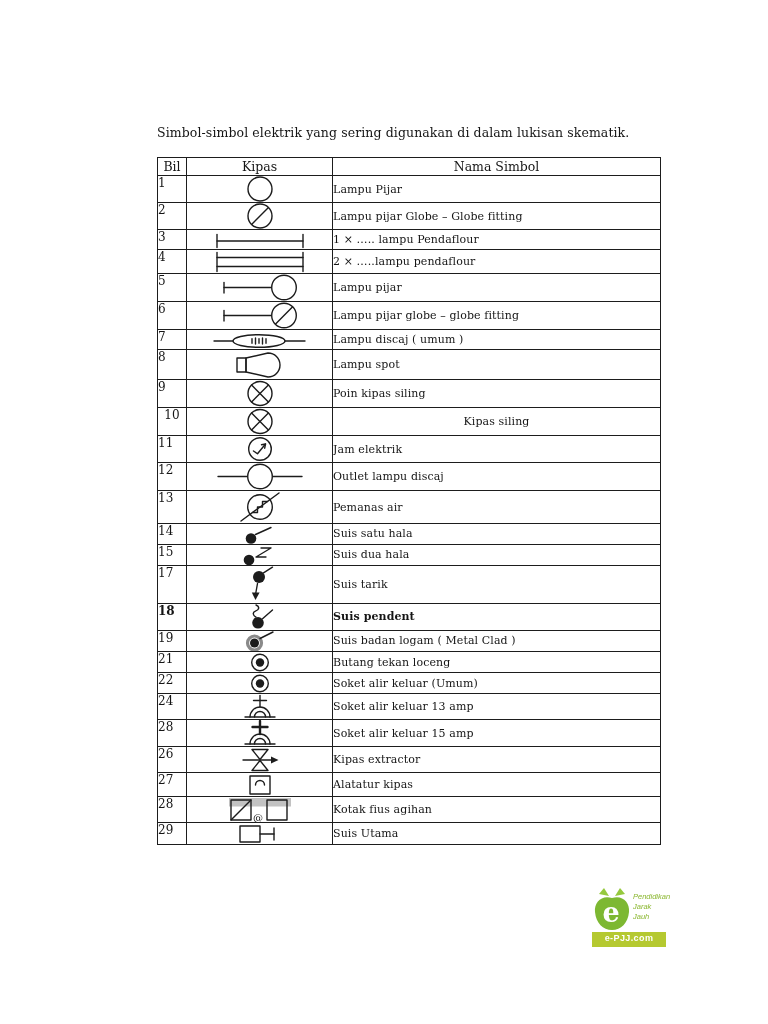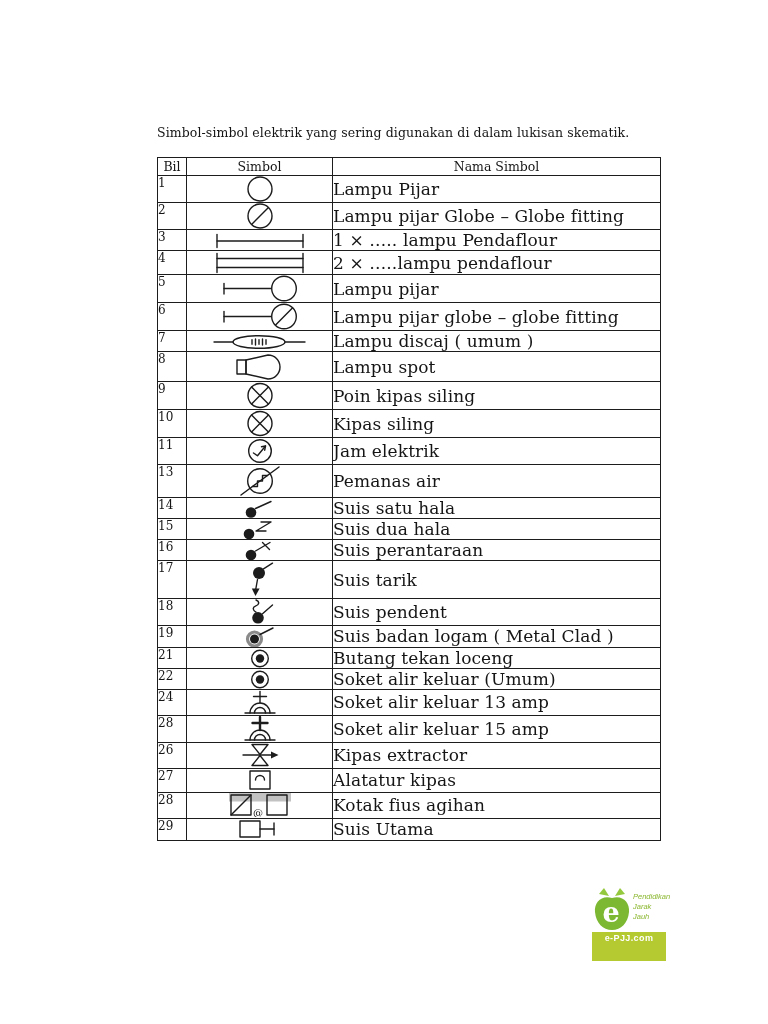--- a/index.html
+++ b/index.html
@@ -41,21 +41,21 @@
     vertical-align:top;
     font-size:12px;
     padding:1px 0 0 4px;
   }
   td.symbol-cell{
     text-align:center;
     vertical-align:middle;
   }
   td.symbol-cell svg{display:inline-block;vertical-align:middle;}
   td.name-cell{
-    font-size:17px;
+    font-size:11px;
     vertical-align:middle;
     padding:1px 4px 1px 8px;
     letter-spacing:.1px;
   }
   
   .logo{
     position:absolute;
     left:592px;top:885px;
     width:74px;height:62px;
   }
@@ -63,41 +63,41 @@
   .logo .tagline{
     position:absolute;left:41px;top:7px;
     font-family:"Liberation Sans",sans-serif;
     font-size:7.5px;line-height:10px;
     color:var(--tagline-color,#8ab72e);
     font-style:italic;
     white-space:nowrap;
   }
   .logo .banner{
     position:absolute;left:0;top:47px;
-    width:74px;height:29px;
+    width:74px;height:15px;
     background:var(--banner-color,#b5c930);
     color:#ffffff;
     font-family:"Liberation Sans",sans-serif;
     font-size:9px;font-weight:bold;
     text-align:center;line-height:13px;
     letter-spacing:.4px;
   }
 </style>
 </head>
 <body>
 
 <div class="page">
 
   <div class="doc-title">Simbol-simbol elektrik yang sering digunakan di dalam lukisan skematik.</div>
 
   <table class="symbols">
     <thead>
       <tr>
         <th class="hdr" style="width:28px">Bil</th>
-        <th class="hdr" style="width:145px">Simbol</th>
+        <th class="hdr" style="width:145px">Kipas</th>
         <th class="hdr" style="width:327px">Nama Simbol</th>
       </tr>
     </thead>
     <tbody id="rows-tbody">
         <tr style="height: 25px;">
           <td class="bil-cell">1</td>
           <td class="symbol-cell"><svg width="28" height="26" viewBox="0 0 28 26" fill="none" stroke="#1c1c1c" stroke-width="1.4" stroke-linecap="round" stroke-linejoin="round">
               <circle cx="14" cy="13" r="12"></circle>
             </svg></td>
           <td class="name-cell">Lampu Pijar</td>
@@ -172,38 +172,47 @@
         </tr>
         <tr style="height: 27px;">
           <td class="bil-cell">9</td>
           <td class="symbol-cell"><svg width="28" height="27" viewBox="0 0 28 27" fill="none" stroke="#1c1c1c" stroke-width="1.4" stroke-linecap="round" stroke-linejoin="round">
               <circle cx="14" cy="13.5" r="12"></circle>
               <line x1="5.6" y1="5.1" x2="22.4" y2="21.9"></line>
               <line x1="5.6" y1="21.9" x2="22.4" y2="5.1"></line>
             </svg></td>
           <td class="name-cell">Poin kipas siling</td>
         </tr>
-        <tr style="height: 27px;">
+        <tr style="height: 27px; text-align: center;">
           <td class="bil-cell">10</td>
           <td class="symbol-cell"><svg width="28" height="27" viewBox="0 0 28 27" fill="none" stroke="#1c1c1c" stroke-width="1.4" stroke-linecap="round" stroke-linejoin="round">
               <circle cx="14" cy="13.5" r="12"></circle>
               <line x1="5.6" y1="5.1" x2="22.4" y2="21.9"></line>
               <line x1="5.6" y1="21.9" x2="22.4" y2="5.1"></line>
             </svg></td>
           <td class="name-cell">Kipas siling</td>
         </tr>
         <tr style="height: 27px;">
           <td class="bil-cell">11</td>
           <td class="symbol-cell"><svg width="26" height="26" viewBox="0 0 26 26" fill="none" stroke="#1c1c1c" stroke-width="1.4" stroke-linecap="round" stroke-linejoin="round">
               <circle cx="13" cy="13" r="11.3"></circle>
               <path d="M6.5,15 L10.5,17.8 L18.5,8"></path>
               <path d="M18.5,8 L14.5,8.7 M18.5,8 L17.7,12.2"></path>
             </svg></td>
           <td class="name-cell">Jam elektrik</td>
         </tr>
+        <tr style="height: 26px;">
+          <td class="bil-cell">12</td>
+          <td class="symbol-cell"><svg width="88" height="27" viewBox="0 0 88 27" fill="none" stroke="#1c1c1c" stroke-width="1.4" stroke-linecap="round" stroke-linejoin="round">
+              <line x1="2" y1="13.5" x2="31" y2="13.5"></line>
+              <circle cx="44" cy="13.5" r="12.3"></circle>
+              <line x1="57" y1="13.5" x2="86" y2="13.5"></line>
+            </svg></td>
+          <td class="name-cell">Outlet lampu discaj</td>
+        </tr>
         <tr style="height: 33px;">
           <td class="bil-cell">13</td>
           <td class="symbol-cell"><svg width="52" height="32" viewBox="0 0 52 32" fill="none" stroke="#1c1c1c" stroke-width="1.4" stroke-linecap="round" stroke-linejoin="round">
               <circle cx="26" cy="16" r="12.3"></circle>
               <path d="M18.5,21.5 h5 v-5.5 h5 v-5.5 h5"></path>
               <line x1="7" y1="30" x2="45" y2="2"></line>
             </svg></td>
           <td class="name-cell">Pemanas air</td>
         </tr>
         <tr style="height: 18px;">
@@ -214,41 +223,32 @@
             </svg></td>
           <td class="name-cell">Suis satu hala</td>
         </tr>
         <tr style="height: 20px;">
           <td class="bil-cell">15</td>
           <td class="symbol-cell"><svg width="38" height="19" viewBox="0 0 38 19" fill="none" stroke="#1c1c1c" stroke-width="1.4" stroke-linecap="round" stroke-linejoin="round">
               <circle cx="8" cy="14" r="5.3" fill="#1c1c1c" stroke="none"></circle>
               <path d="M20,2 H30 M30,2 L15,11 M15,11 H25" stroke-width="1.3"></path>
             </svg></td>
           <td class="name-cell">Suis dua hala</td>
-        </tr>
-        <tr style="height: 19px;">
-          <td class="bil-cell">16</td>
-          <td class="symbol-cell"><svg width="34" height="19" viewBox="0 0 34 19" fill="none" stroke="#1c1c1c" stroke-width="1.4" stroke-linecap="round" stroke-linejoin="round">
-              <circle cx="8" cy="14" r="5.3" fill="#1c1c1c" stroke="none"></circle>
-              <line x1="12.5" y1="10" x2="27" y2="1.5"></line>
-              <line x1="19.5" y1="1.5" x2="26.5" y2="8.5"></line>
-            </svg></td>
-          <td class="name-cell">Suis perantaraan</td>
         </tr>
         <tr style="height: 38px;">
           <td class="bil-cell">17</td>
           <td class="symbol-cell"><svg width="28" height="36" viewBox="0 0 28 36" fill="none" stroke="#1c1c1c" stroke-width="1.4" stroke-linecap="round" stroke-linejoin="round">
               <circle cx="13" cy="11" r="6" fill="#1c1c1c" stroke="none"></circle>
               <line x1="17.5" y1="6.8" x2="26.5" y2="1.2"></line>
               <line x1="11.5" y1="17.5" x2="9.8" y2="27"></line>
               <path d="M5.8,26.5 L13.6,26.5 L9.5,34 Z" fill="#1c1c1c" stroke="none"></path>
             </svg></td>
           <td class="name-cell">Suis tarik</td>
         </tr>
-        <tr style="height: 27px;">
+        <tr style="height: 27px; font-weight: bold;">
           <td class="bil-cell">18</td>
           <td class="symbol-cell"><svg width="30" height="26" viewBox="0 0 30 26" fill="none" stroke="#1c1c1c" stroke-width="1.4" stroke-linecap="round" stroke-linejoin="round">
               <path d="M11,1 C15,2.6 14.4,5.8 10.4,7.2 C7.2,8.4 7.8,11.4 11,13.2"></path>
               <circle cx="13" cy="18.8" r="5.8" fill="#1c1c1c" stroke="none"></circle>
               <line x1="17.5" y1="14.8" x2="27.5" y2="6"></line>
             </svg></td>
           <td class="name-cell">Suis pendent</td>
         </tr>
         <tr style="height: 21px;">
           <td class="bil-cell">19</td>

